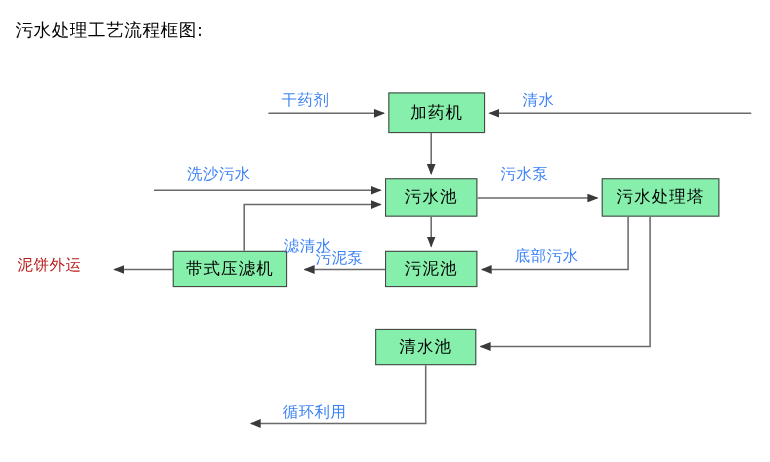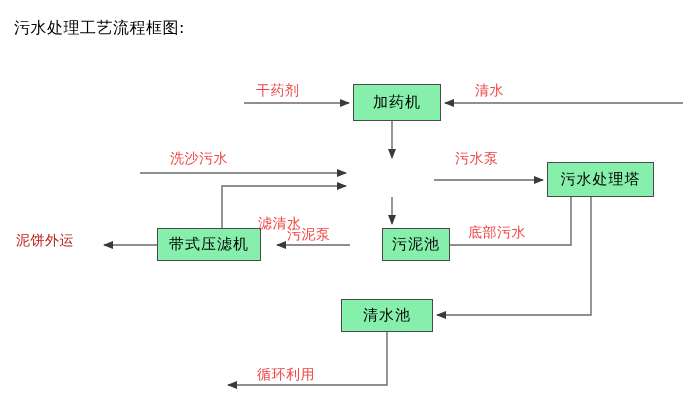--- a/index.html
+++ b/index.html
@@ -44,21 +44,21 @@
     font-size: 15px;
     display: flex;
     align-items: center;
     justify-content: center;
     letter-spacing: 1px;
     white-space: nowrap;
   }
   .edge-label {
     position: absolute;
     font-size: 14px;
-    color: #ef4444;
+    color: #3b82f6;
     white-space: nowrap;
     letter-spacing: 0.5px;
   }
   .terminal-label {
     position: absolute;
     font-size: 14px;
     color: #b91c1c;
     white-space: nowrap;
     letter-spacing: 0.5px;
   }
@@ -105,23 +105,24 @@
 
       <path d="M157,245 L104,245" marker-end="url(#arrowLeft)"></path>
 
       <path d="M591,197 L591,315 L437,315" marker-end="url(#arrowLeft)"></path>
 
       <path d="M387,332 L387,385 L228,385" marker-end="url(#arrowLeft)"></path>
     </g>
   </svg>
 
   <div class="node-box" style="left:353px; top:84px; width:88px; height:37px;">加药机</div>
+  <div class="node-box" style="left:350px; top:162px; width:84px; height:35px;">污水池</div>
   <div class="node-box" style="left:547px; top:162px; width:107px; height:35px;">污水处理塔</div>
   <div class="node-box" style="left:157px; top:228px; width:104px; height:33px;">带式压滤机</div>
-  <div class="node-box" style="left:350px; top:228px; width:68px; height:33px;margin-left:32px;">污泥池</div>
+  <div class="node-box" style="left:350px; top:228px; width:84px; height:33px;">污泥池</div>
   <div class="node-box" style="left:341px; top:299px; width:92px; height:33px;">清水池</div>
 
   <div class="edge-label" style="left:256px; top:82px;">干药剂</div>
   <div class="edge-label" style="left:475px; top:82px;">清水</div>
   <div class="edge-label" style="left:170px; top:150px;">洗沙污水</div>
   <div class="edge-label" style="left:455px; top:150px;">污水泵</div>
   <div class="edge-label" style="left:258px; top:188px;margin-top:27px;">滤清水</div>
   <div class="edge-label" style="left:468px; top:224px;">底部污水</div>
   <div class="edge-label" style="left:287px; top:226px;">污泥泵</div>
   <div class="edge-label" style="left:257px; top:366px;">循环利用</div>

